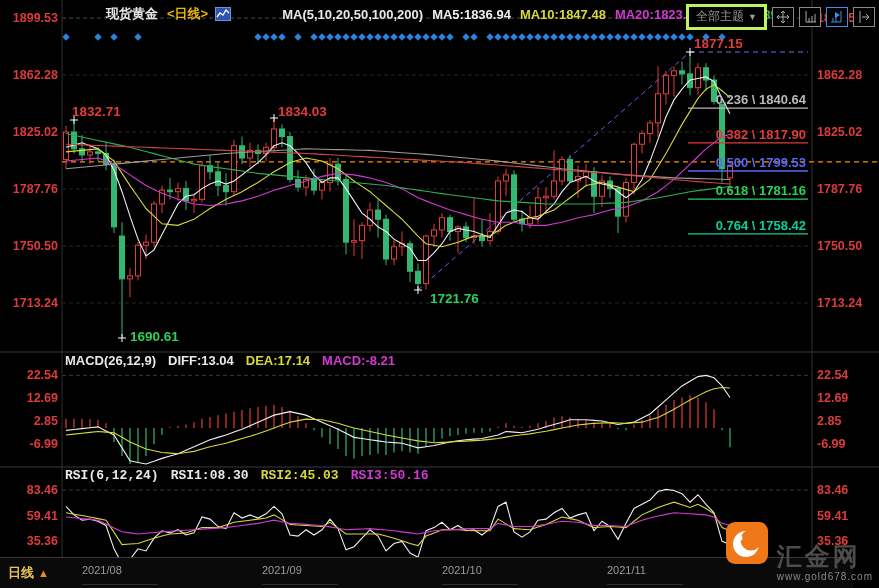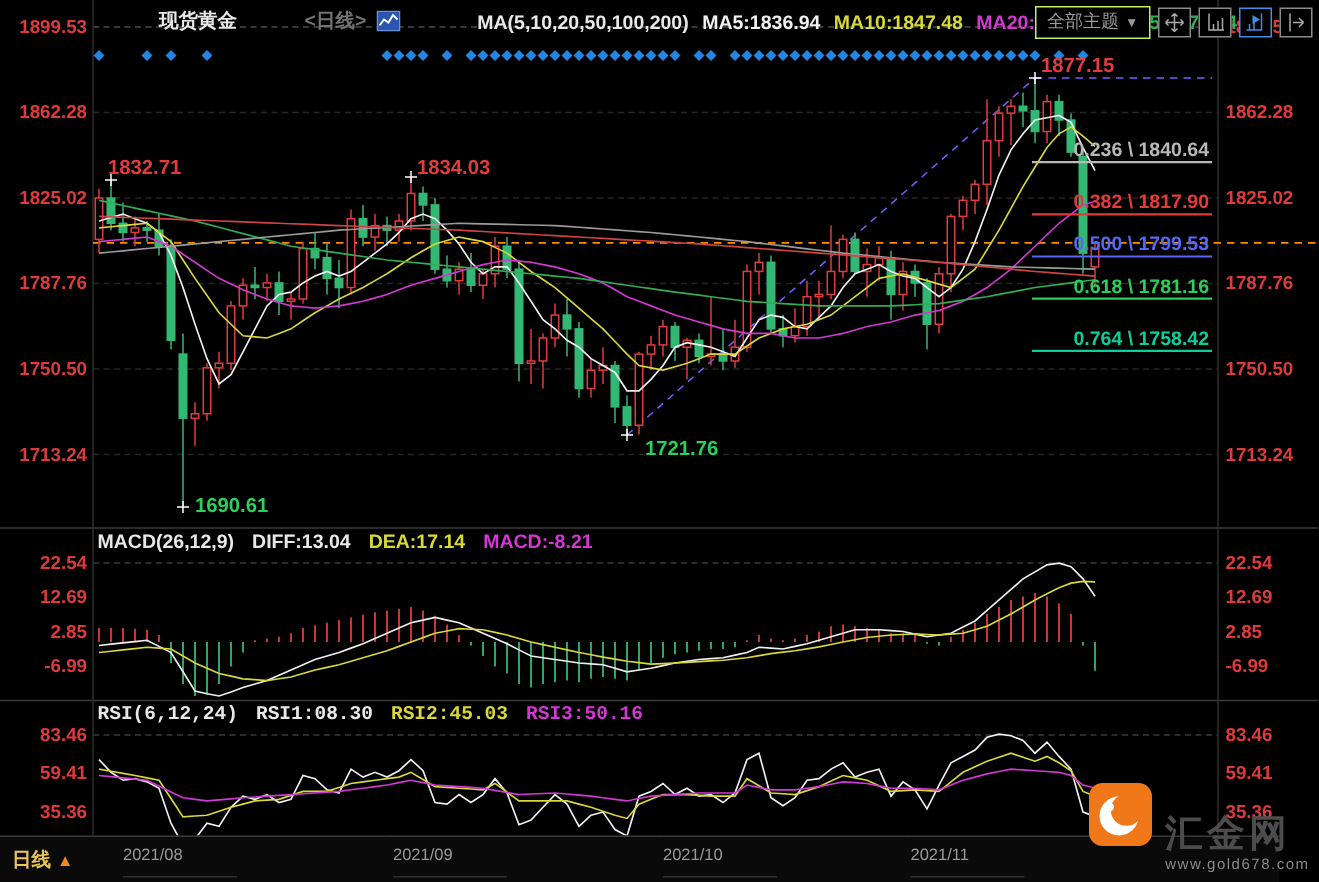--- a/index.html
+++ b/index.html
@@ -2,24 +2,24 @@
 <html><head>
 <meta charset="utf-8">
 <style>
   html,body{margin:0;padding:0;background:#000;}
   .app{position:relative;width:879px;height:588px;background:#000;overflow:hidden;
        font-family:"Liberation Sans",sans-serif;-webkit-font-smoothing:none;}
   svg#chart-svg{position:absolute;left:0;top:0;}
   .hdr{position:absolute;left:62px;top:5px;display:flex;align-items:center;gap:9px;
        font-size:13px;font-weight:700;white-space:nowrap;z-index:5;}
   .hdr .w{color:#e8e8e8;margin-left:44px;}
-  .hdr .r{color:#737373;margin-left:36px;}
+  .hdr .r{color:#eab308;}
   .ma-ico{display:inline-flex;margin:0 -2px;}
   .toolbar{position:absolute;right:4px;top:4px;display:flex;align-items:center;gap:5px;z-index:6;}
-  .theme-btn{background:#000;border:1px solid #bef264;color:#9a9a9a;font-size:12px;
+  .theme-btn{background:#000;border:3px solid #bef264;color:#9a9a9a;font-size:12px;
        font-family:"Liberation Sans",sans-serif;padding:1px 7px 2px;cursor:pointer;display:flex;gap:4px;align-items:center;}
   .tbtn{width:20px;height:18px;border:1px solid #8a8a8a;display:inline-flex;align-items:center;
        justify-content:center;cursor:pointer;background:#000;}
   .tbtn.active{border-color:#3f8fe8;}
   .sub-hdr{position:absolute;left:65px;display:flex;gap:12px;font-size:13px;font-weight:700;
        white-space:nowrap;z-index:5;}
   .sub-hdr .w{color:#e8e8e8;} .sub-hdr .y{color:#d8d838;} .sub-hdr .m{color:#d338d3;}
   #macd-hdr{top:353px;align-items:flex-end;} #rsi-hdr{top:468px;font-family:Liberation Mono, monospace;}
   .footer{position:absolute;left:0;bottom:0;width:853px;height:30px;background:#0a0a0a;
        border-top:1px solid #3a3a3a;z-index:5;}

